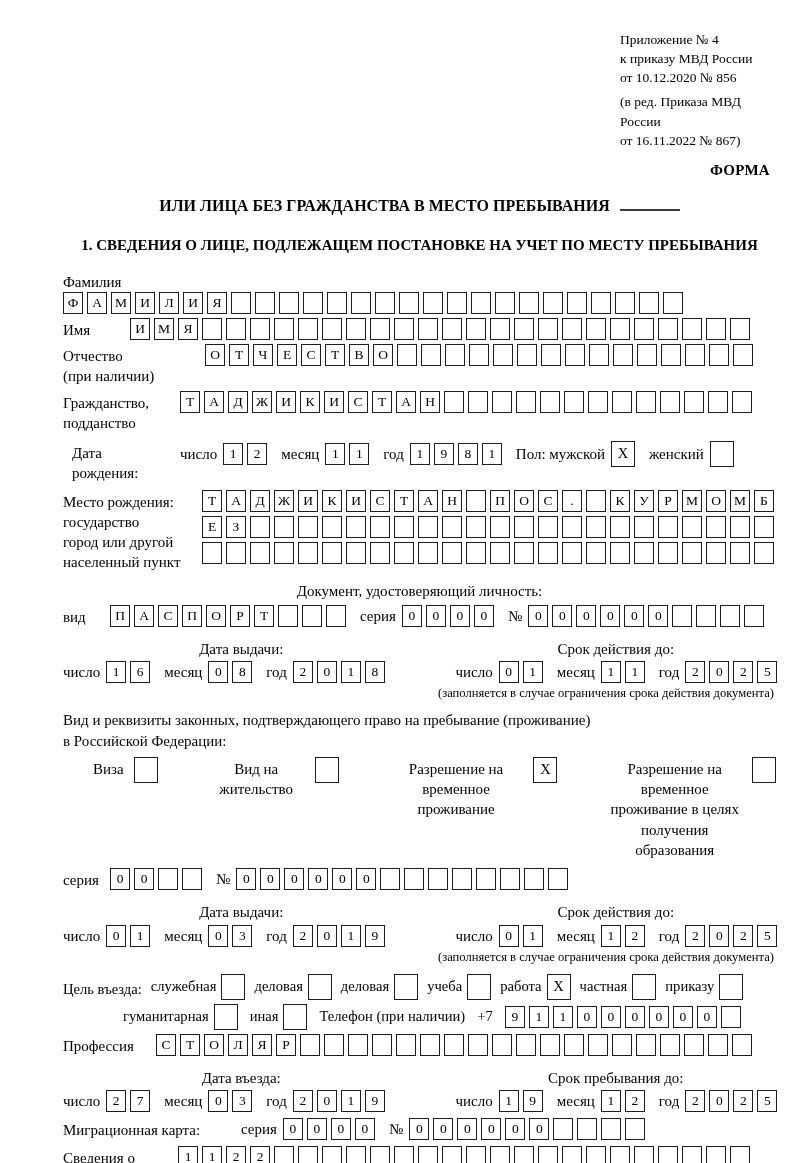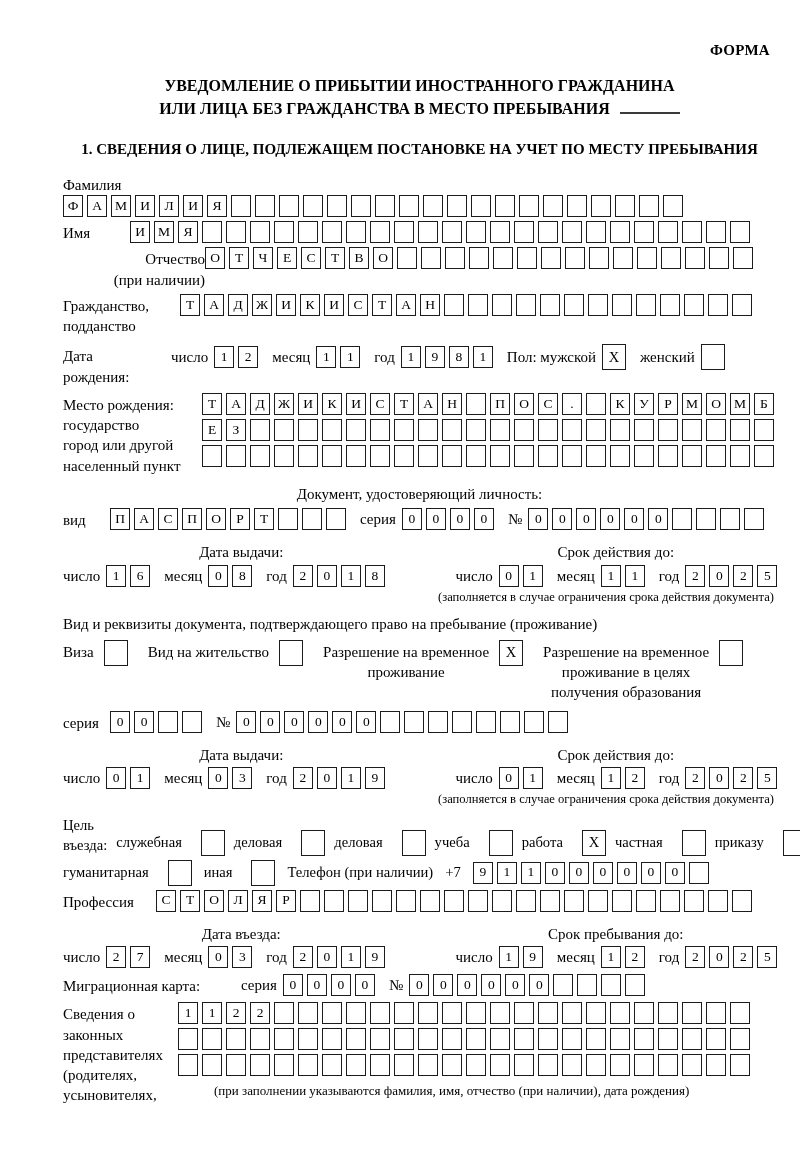--- a/index.html
+++ b/index.html
@@ -18,23 +18,23 @@
 
   .title { text-align:center; font-weight:bold; font-size:16px; margin-top:14px; line-height:1.45; }
   .blank { display:inline-block; width:60px; height:13px; border-bottom:2px solid #3a3a3a; margin-left:10px; }
 
   .sec { font-weight:bold; font-size:15px; margin-top:18px; text-align:center; white-space:nowrap; }
 
   .row { display:flex; align-items:flex-start; margin-top:4px; }
   .mt6 { margin-top:6px; } .mt8 { margin-top:8px; } .mt14 { margin-top:14px;flex-direction:column; }
 
   .lab { flex:none; padding-top:2px; }
-  .w67 { width:67px; } .w142 { width:142px;text-align:right; } .w117 { width:117px; }
+  .w67 { width:67px; } .w142 { width:142px; } .w117 { width:117px; }
   .w139 { width:139px; } .w47 { width:47px; } .w93 { width:93px; }
-  .w100 { width:100px; } .w170 { width:170px; } .w115 { width:115px; }
+  .w100 { width:100px;margin-left:9px; } .w170 { width:170px; } .w115 { width:115px; }
 
   .cells { display:flex; gap:4px; flex-wrap:nowrap; }
   .cell {
     flex:none; width:20px; height:22px; border:1.8px solid #1c1c1c;
     display:flex; align-items:center; justify-content:center;
     font-size:13.5px; background:#fff;
   }
   .cb .cell { width:24px; height:26px; font-size:14.5px; }
 
   .stack > .cells { margin-top:4px; }
@@ -45,39 +45,47 @@
 
   .tworow { display:flex; margin-top:12px; }
   .half { width:50%; }
   .half .cap { text-align:center; font-size:15px; margin-bottom:2px; }
   .half.rt { padding-left:36px; }
   .note { font-size:12.6px; text-align:right; margin-top:2px; padding-right:2px; }
 
   .cap-bold { text-align:center; font-weight:normal; margin-top:8px; font-size:15px; }
 
   .cbrow { column-gap:20px; margin-top:6px; align-items:flex-start; }
-  .cbitem { display:flex; align-items:flex-start; gap:10px; }
+  .cbitem { display:flex; align-items:flex-start; gap:10px;margin-left:30px; }
   .cbl { text-align:center; line-height:1.35; padding-top:2px; }
 
   .purpose-row { column-gap:9px; font-size:14.6px; align-items:flex-end; }
-  .purpose { display:flex; align-items:center; gap:19px; }
-  .indent { column-gap:12px; align-items:center; }
+  .purpose { display:flex; align-items:center; gap:5px; }
+  .indent { margin-left:60px; column-gap:12px; align-items:center; }
 
   .reps-note { font-size:13px; margin-top:6px; margin-left:150px; }
   .stay-line { margin-top:8px; }
 </style>
 </head>
 <body>
 
 <div class="page">
 
+  <div class="appendix">
+    <div>Приложение № 4</div>
+    <div>к приказу МВД России</div>
+    <div>от 10.12.2020 № 856</div>
+    <div class="blk2">
+      <div>(в ред. Приказа МВД России</div>
+      <div>от 16.11.2022 № 867)</div>
+    </div>
+  </div>
   <div class="forma">ФОРМА</div>
 
   <div class="title">
-    <div>УВЕДОМЛЕНИЕ О ПРИБЫТИИ ИНОСТРАННОГО ГРАЖДАНИНА</div>
     <div><span>ИЛИ ЛИЦА БЕЗ ГРАЖДАНСТВА В МЕСТО ПРЕБЫВАНИЯ</span><span class="blank"></span></div>
   </div>
 
   <div class="sec">1. СВЕДЕНИЯ О ЛИЦЕ, ПОДЛЕЖАЩЕМ ПОСТАНОВКЕ НА УЧЕТ ПО МЕСТУ ПРЕБЫВАНИЯ</div>
 
   <div class="row mt14">
     <div class="lab w67">Фамилия</div>
     <div class="cells">
         <span class="cell">Ф</span>
         <span class="cell">А</span>
@@ -406,21 +414,22 @@
             <span class="cell">2</span>
             <span class="cell">0</span>
             <span class="cell">2</span>
             <span class="cell">5</span>
           </span>
       </div>
     </div>
   </div>
   <div class="note">(заполняется в случае ограничения срока действия документа)</div>
 
-  <div class="stay-line">Вид и реквизиты документа, подтверждающего право на пребывание (проживание)</div>
+  <div class="stay-line">Вид и реквизиты законных, подтверждающего право на пребывание (проживание)</div>
+  <div>в Российской Федерации:</div>
 
   <div class="row cbrow">
     <div class="cbitem">
       <span class="cbl">Виза</span>
       <span class="cells cb">
           <span class="cell"></span>
         </span>
     </div>
     <div class="cbitem">
       <span class="cbl">Вид на жительство</span>

